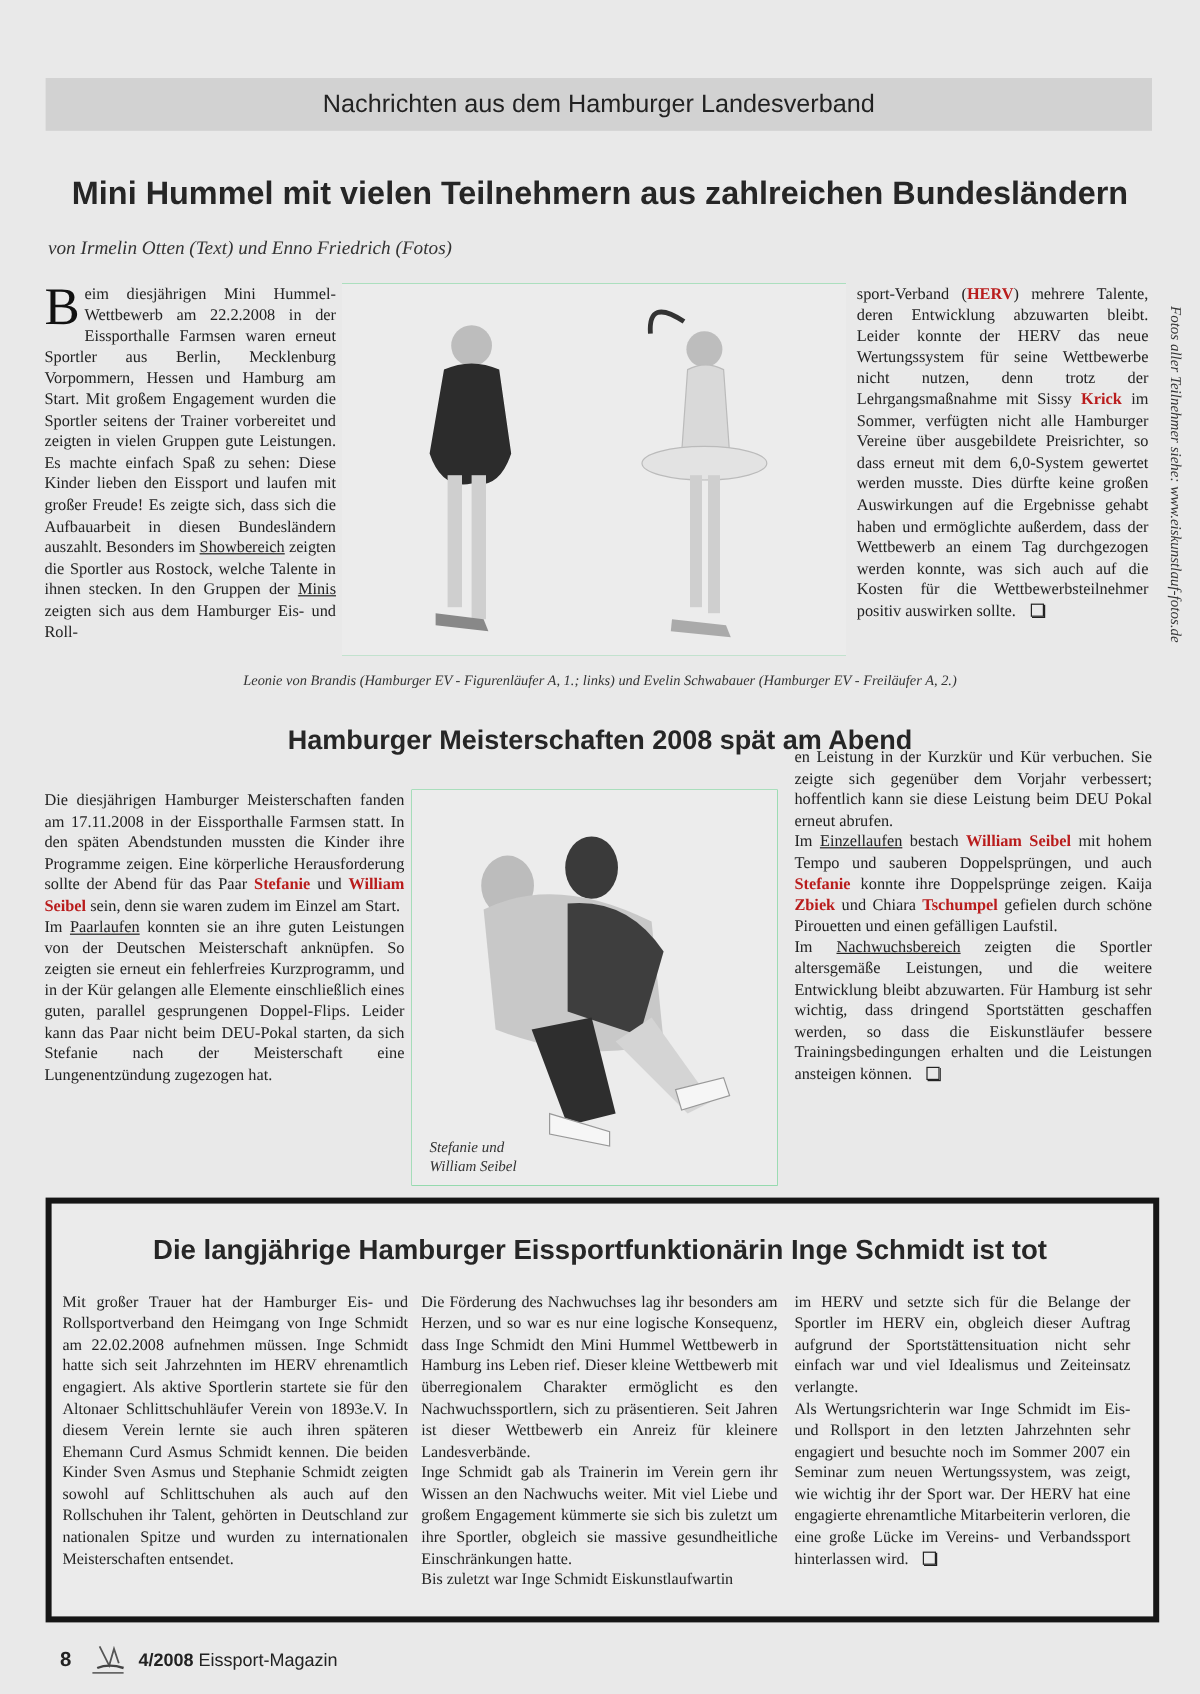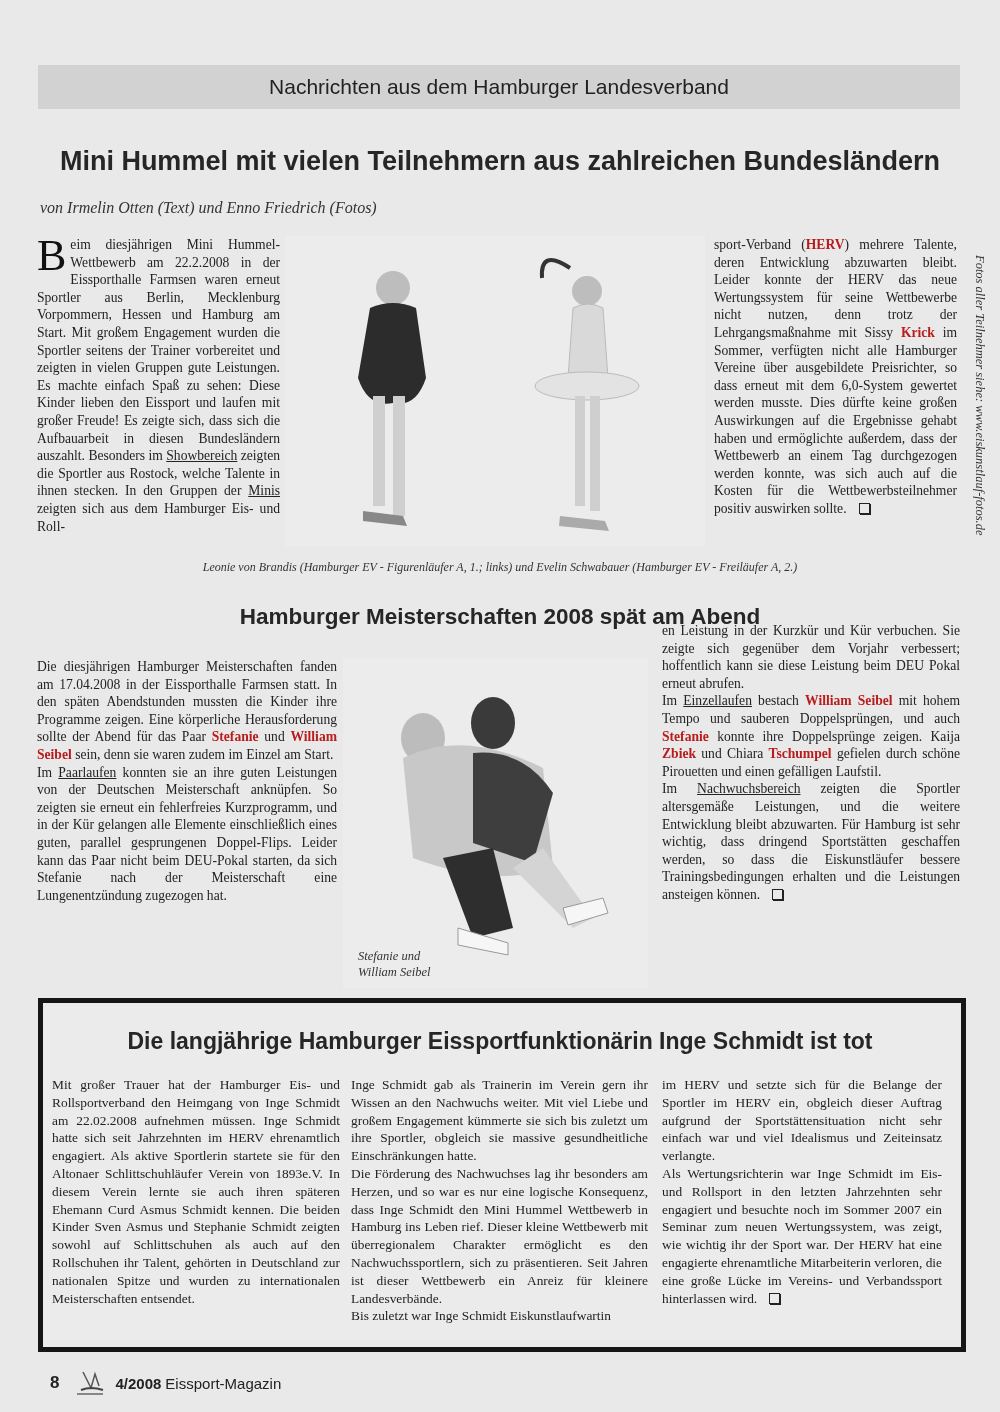--- a/index.html
+++ b/index.html
@@ -95,21 +95,21 @@
   <span>sport-Verband (</span><b>HERV</b><span>) mehrere Talente, deren Entwicklung abzuwarten bleibt. Leider konnte der HERV das neue Wertungssystem für seine Wettbewerbe nicht nutzen, denn trotz der Lehrgangsmaßnahme mit Sissy </span><b>Krick</b><span> im Sommer, verfügten nicht alle Hamburger Vereine über ausgebildete Preisrichter, so dass erneut mit dem 6,0-System gewertet werden musste. Dies dürfte keine großen Auswirkungen auf die Ergebnisse gehabt haben und ermöglichte außerdem, dass der Wettbewerb an einem Tag durchgezogen werden konnte, was sich auch auf die Kosten für die Wettbewerbsteilnehmer positiv auswirken sollte.</span><span class="endmark"></span>
 </div>
 
 <div class="abs vertical-credit">Fotos aller Teilnehmer siehe: www.eiskunstlauf-fotos.de</div>
 
 <div class="abs caption" style="left:40px; width:920px; top:560px; text-align:center;">Leonie von Brandis (Hamburger EV - Figurenläufer A, 1.; links) und Evelin Schwabauer (Hamburger EV - Freiläufer A, 2.)</div>
 
 <div class="abs headline h2">Hamburger Meisterschaften 2008 spät am Abend</div>
 
 <div class="abs col" style="left:37px; top:658px; width:300px;">
-  <p><span>Die diesjährigen Hamburger Meisterschaften fanden am 17.04.2008 in der Eissporthalle Farmsen statt. In den späten Abendstunden mussten die Kinder ihre Programme zeigen. Eine körperliche Herausforderung sollte der Abend für das Paar </span><b>Stefanie</b><span> und </span><b>William Seibel</b><span> sein, denn sie waren zudem im Einzel am Start.</span></p>
+  <p><span>Die diesjährigen Hamburger Meisterschaften fanden am 17.11.2008 in der Eissporthalle Farmsen statt. In den späten Abendstunden mussten die Kinder ihre Programme zeigen. Eine körperliche Herausforderung sollte der Abend für das Paar </span><b>Stefanie</b><span> und </span><b>William Seibel</b><span> sein, denn sie waren zudem im Einzel am Start.</span></p>
   <p><span>Im </span><u>Paarlaufen</u><span> konnten sie an ihre guten Leistungen von der Deutschen Meisterschaft anknüpfen. So zeigten sie erneut ein fehlerfreies Kurzprogramm, und in der Kür gelangen alle Elemente einschließlich eines guten, parallel gesprungenen Doppel-Flips. Leider kann das Paar nicht beim DEU-Pokal starten, da sich Stefanie nach der Meisterschaft eine Lungenentzündung zugezogen hat.</span></p>
 </div>
 
 <div class="abs photo" style="left:343px; top:658px; width:305px; height:330px;">
   <svg width="305" height="330">
     <rect width="305" height="330" fill="#ececec"></rect>
     <ellipse cx="80" cy="80" rx="22" ry="25" fill="#bcbcbc"></ellipse>
     <ellipse cx="150" cy="65" rx="22" ry="26" fill="#3a3a3a"></ellipse>
     <path d="M60 100 q60 -30 140 10 l10 100 q-60 20 -140 -10 z" fill="#c8c8c8"></path>
     <path d="M130 95 q50 -5 80 40 l-20 70 l-60 -20 z" fill="#3e3e3e"></path>
@@ -130,22 +130,22 @@
   <p><span>Im </span><u>Nachwuchsbereich</u><span> zeigten die Sportler altersgemäße Leistungen, und die weitere Entwicklung bleibt abzuwarten. Für Hamburg ist sehr wichtig, dass dringend Sportstätten geschaffen werden, so dass die Eiskunstläufer bessere Trainingsbedingungen erhalten und die Leistungen ansteigen können.</span><span class="endmark"></span></p>
 </div>
 
 <div class="abs obit-box"></div>
 <div class="abs headline h3">Die langjährige Hamburger Eissportfunktionärin Inge Schmidt ist tot</div>
 
 <div class="abs col" style="left:52px; top:1076px; width:288px; font-size:13.4px; line-height:17.8px;">
   <p>Mit großer Trauer hat der Hamburger Eis- und Rollsportverband den Heimgang von Inge Schmidt am 22.02.2008 aufnehmen müssen. Inge Schmidt hatte sich seit Jahrzehnten im HERV ehrenamtlich engagiert. Als aktive Sportlerin startete sie für den Altonaer Schlittschuhläufer Verein von 1893e.V. In diesem Verein lernte sie auch ihren späteren Ehemann Curd Asmus Schmidt kennen. Die beiden Kinder Sven Asmus und Stephanie Schmidt zeigten sowohl auf Schlittschuhen als auch auf den Rollschuhen ihr Talent, gehörten in Deutschland zur nationalen Spitze und wurden zu internationalen Meisterschaften entsendet.</p>
 </div>
 <div class="abs col" style="left:351px; top:1076px; width:297px; font-size:13.4px; line-height:17.8px;">
+  <p>Die Förderung des Nachwuchses lag ihr besonders am Herzen, und so war es nur eine logische Konsequenz, dass Inge Schmidt den Mini Hummel Wettbewerb in Hamburg ins Leben rief. Dieser kleine Wettbewerb mit überregionalem Charakter ermöglicht es den Nachwuchssportlern, sich zu präsentieren. Seit Jahren ist dieser Wettbewerb ein Anreiz für kleinere Landesverbände.</p>
   <p>Inge Schmidt gab als Trainerin im Verein gern ihr Wissen an den Nachwuchs weiter. Mit viel Liebe und großem Engagement kümmerte sie sich bis zuletzt um ihre Sportler, obgleich sie massive gesundheitliche Einschränkungen hatte.</p>
-  <p>Die Förderung des Nachwuchses lag ihr besonders am Herzen, und so war es nur eine logische Konsequenz, dass Inge Schmidt den Mini Hummel Wettbewerb in Hamburg ins Leben rief. Dieser kleine Wettbewerb mit überregionalem Charakter ermöglicht es den Nachwuchssportlern, sich zu präsentieren. Seit Jahren ist dieser Wettbewerb ein Anreiz für kleinere Landesverbände.</p>
   <p>Bis zuletzt war Inge Schmidt Eiskunstlaufwartin</p>
 </div>
 <div class="abs col" style="left:662px; top:1076px; width:280px; font-size:13.4px; line-height:17.8px;">
   <p>im HERV und setzte sich für die Belange der Sportler im HERV ein, obgleich dieser Auftrag aufgrund der Sportstättensituation nicht sehr einfach war und viel Idealismus und Zeiteinsatz verlangte.</p>
   <p><span>Als Wertungsrichterin war Inge Schmidt im Eis- und Rollsport in den letzten Jahrzehnten sehr engagiert und besuchte noch im Sommer 2007 ein Seminar zum neuen Wertungssystem, was zeigt, wie wichtig ihr der Sport war. Der HERV hat eine engagierte ehrenamtliche Mitarbeiterin verloren, die eine große Lücke im Vereins- und Verbandssport hinterlassen wird.</span><span class="endmark"></span></p>
 </div>
 
 <div class="abs footer">
   <span class="pg">8</span>
   <svg width="34" height="30">

